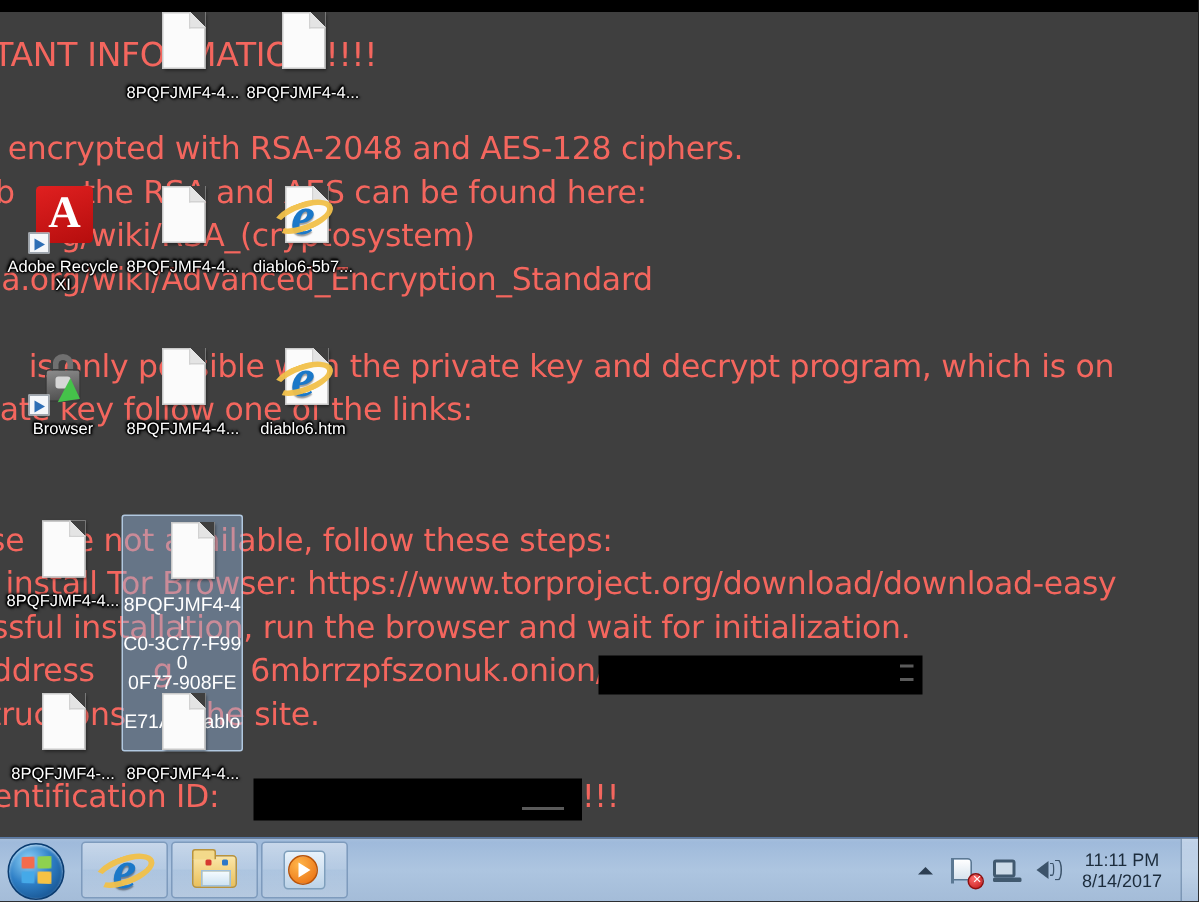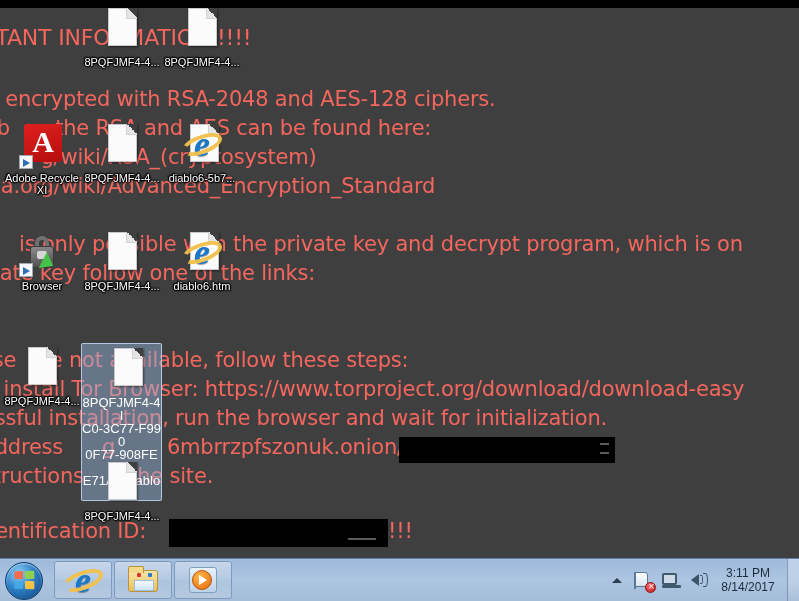--- a/index.html
+++ b/index.html
@@ -542,20 +542,26 @@
       </div>
     <div class="lbl" style="line-height:13px; font-size:13px;">
       <span>8PQFJMF4-4I</span><br>
       <span>C0-3C77-F990</span><br>
       <span>0F77-908FE84</span><br>
       <span>E71A4.diablo6</span>
     </div>
   </div>
 
 
+  <div class="dicon" style="left:3px; top:460px;">
+    <div class="glyph">
+        <div class="fileicon"></div>
+      </div>
+    <div class="lbl">8PQFJMF4-...</div>
+  </div>
 
   <div class="dicon" style="left:83px; top:460px;">
     <div class="glyph">
         <div class="fileicon"></div>
       </div>
     <div class="lbl">8PQFJMF4-4...</div>
   </div>
 
   <div id="taskbar">
 
@@ -605,20 +611,20 @@
       </div>
       <div class="trayicon">
         <div class="neticon"></div>
       </div>
       <div class="trayicon">
         <div class="volicon"></div>
         <div class="volwave vw1"></div>
         <div class="volwave vw2"></div>
       </div>
       <div id="clock">
-        <div>3:11 PM</div>
+        <div>11:11 PM</div>
         <div>8/14/2017</div>
       </div>
       <div id="showdesktop"></div>
     </div>
 
   </div>
 </div>
 
 </body></html>

